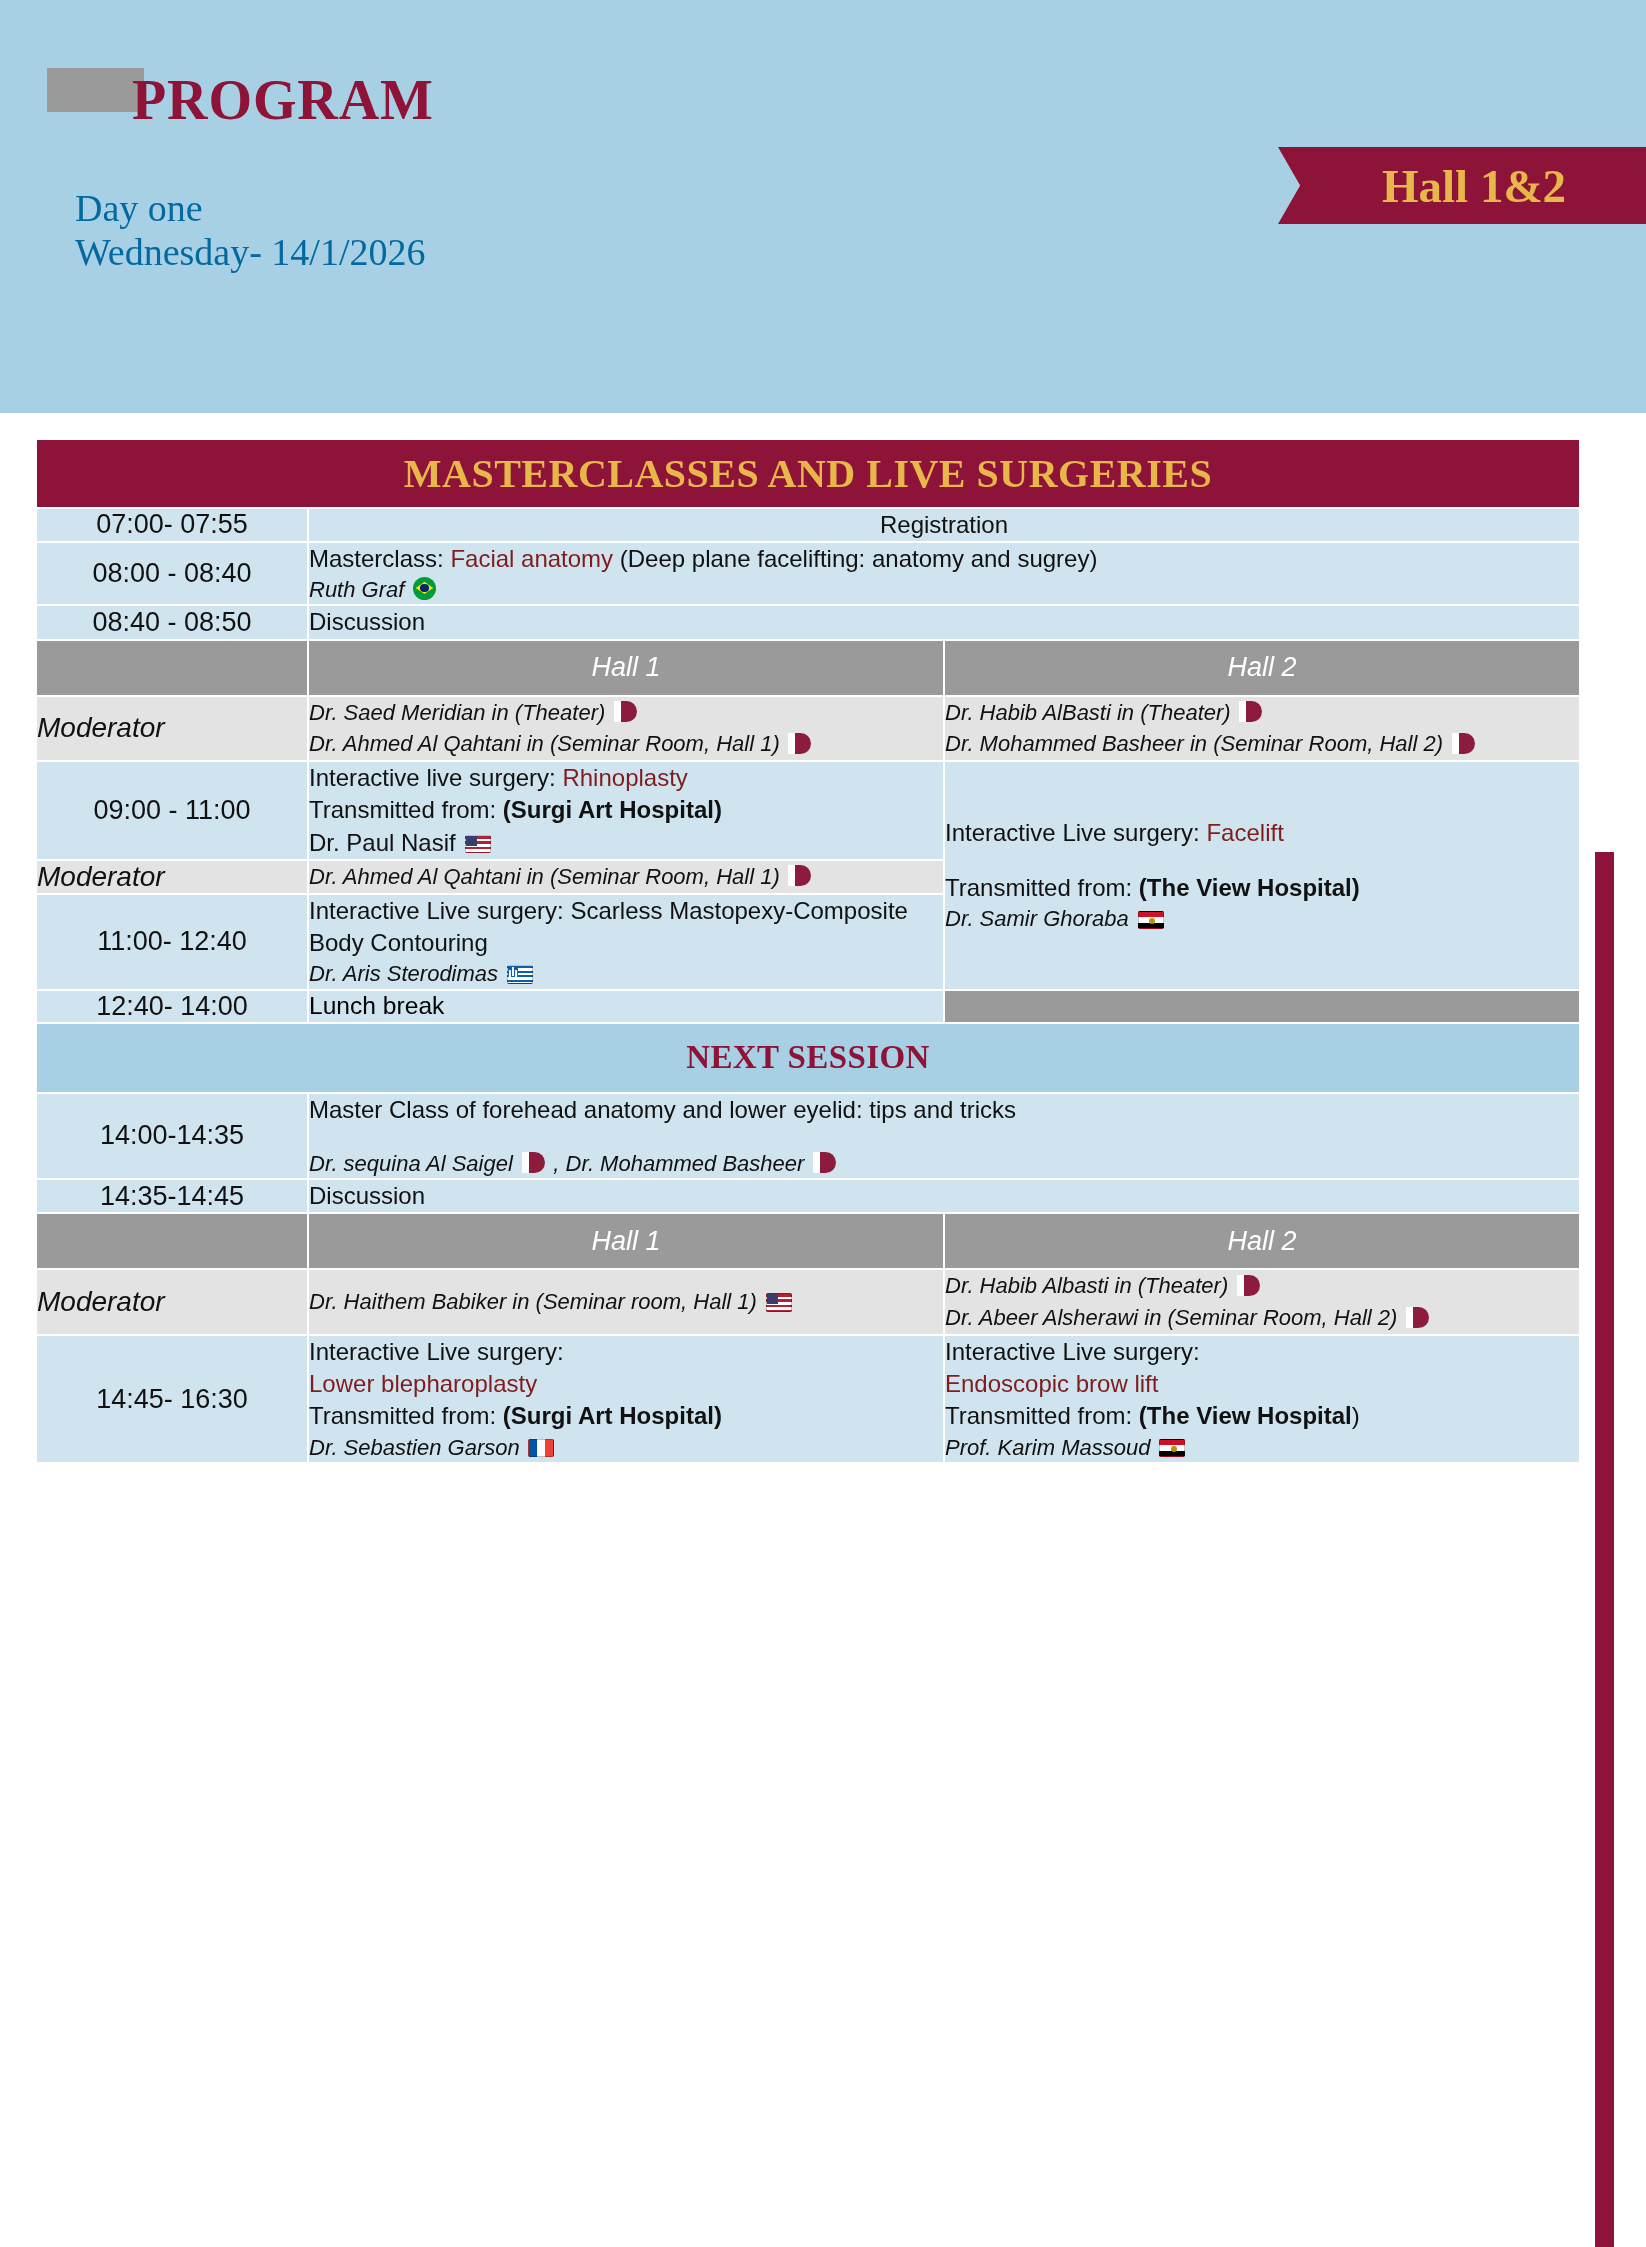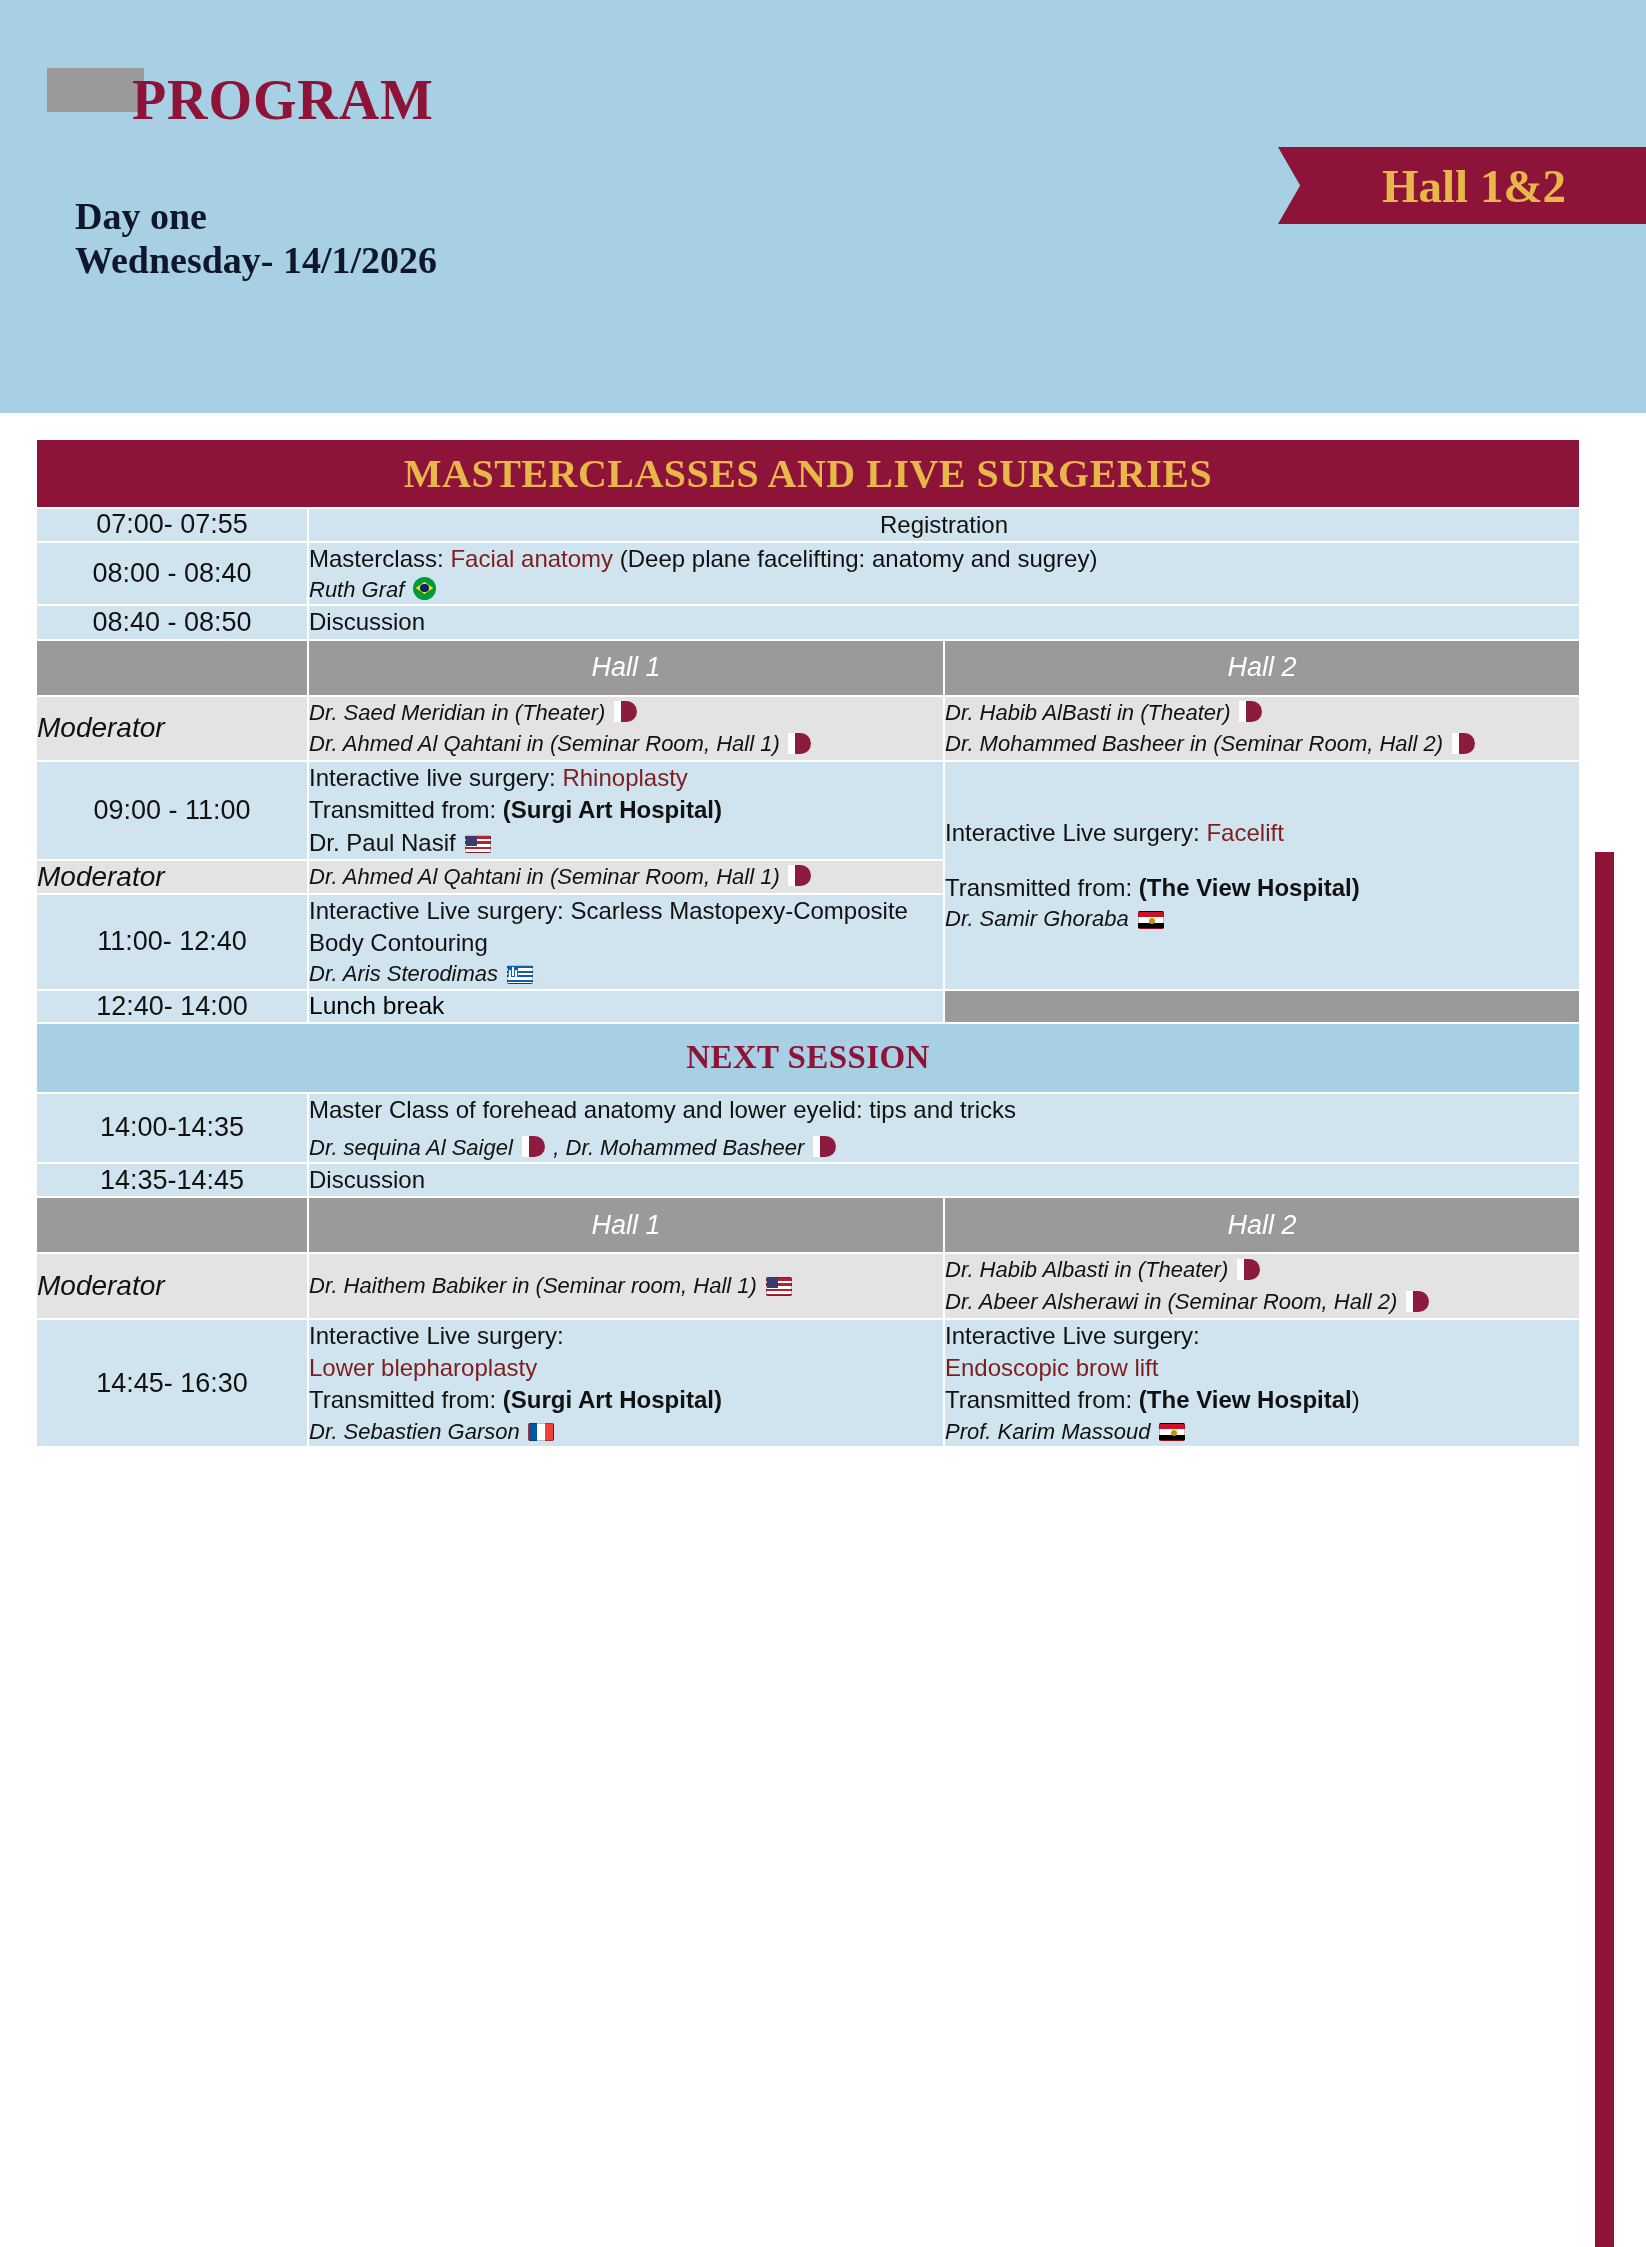--- a/index.html
+++ b/index.html
@@ -41,25 +41,24 @@
     font-size: 56px;
     color: #8e1338;
     letter-spacing: 0.9px;
     line-height: 1;
   }
   .day-block {
     position: absolute;
     left: 75px;
     top: 186px;
     font-family: "Liberation Serif", serif;
-    font-weight: bold;
-    color: #0f172a;
+    font-weight: normal;
+    color: #0369a1;
     font-size: 38px;
     line-height: 1.17;
-    margin-top: 8px;
   }
   .day-block div { white-space: nowrap; }
 
   .hall-flag {
     position: absolute;
     right: 0px;
     top: 147px;
     width: 369px;
     height: 77px;
   }
@@ -426,21 +425,21 @@
       </tr>
 
       <tr>
         <td class="banner-blue" colspan="3">NEXT SESSION</td>
       </tr>
 
       <tr>
         <td class="time-cell">14:00-14:35</td>
         <td class="content-cell" colspan="2">
           <div>Master Class of forehead anatomy and lower eyelid: tips and tricks</div>
-          <div class="nm" style="margin-top:7px">
+          <div class="nm" style="margin-top:23px">
             <span>Dr. sequina Al Saigel</span>
             <span class="flag qa"></span>
             <span>,</span>
             <span>Dr. Mohammed Basheer</span>
             <span class="flag qa"></span>
           </div>
         </td>
       </tr>
 
       <tr>

